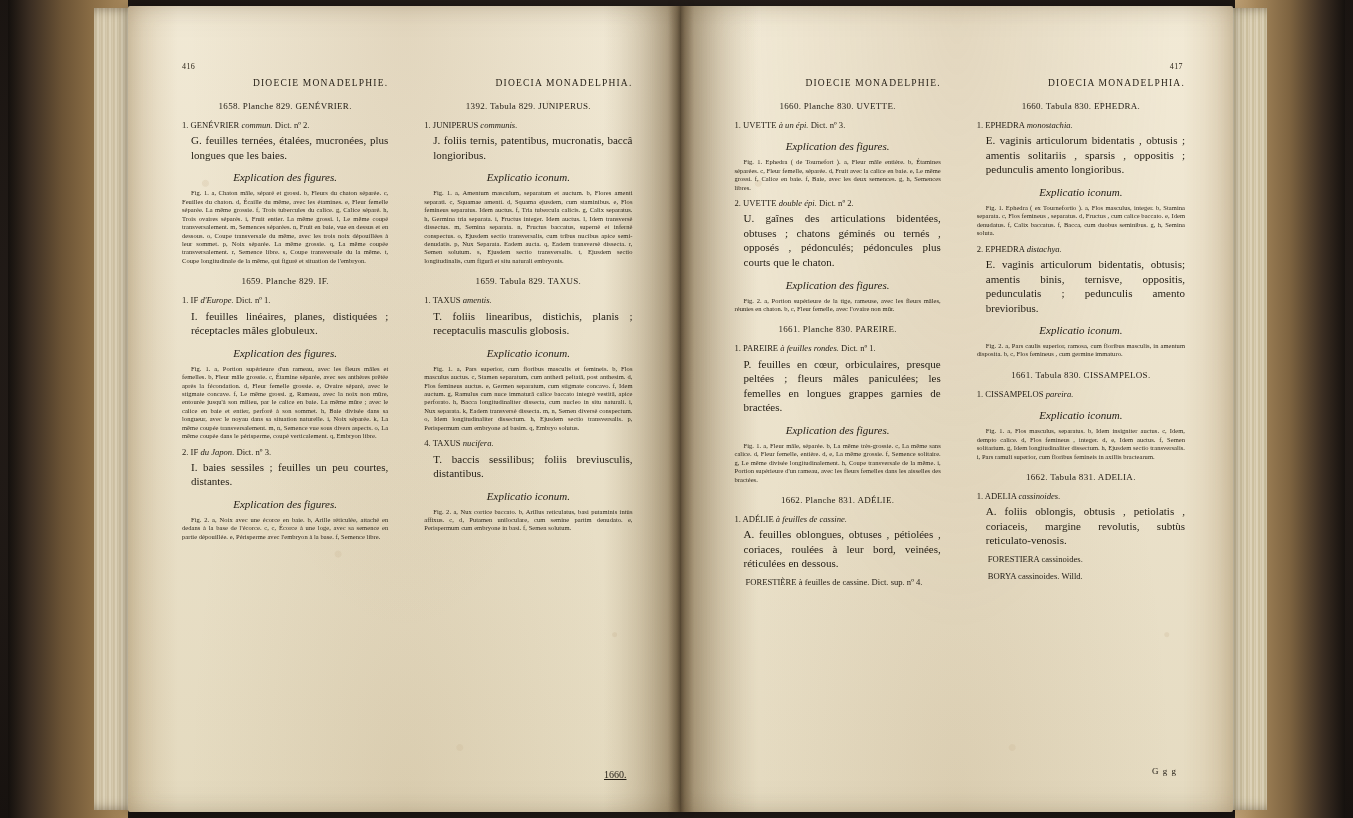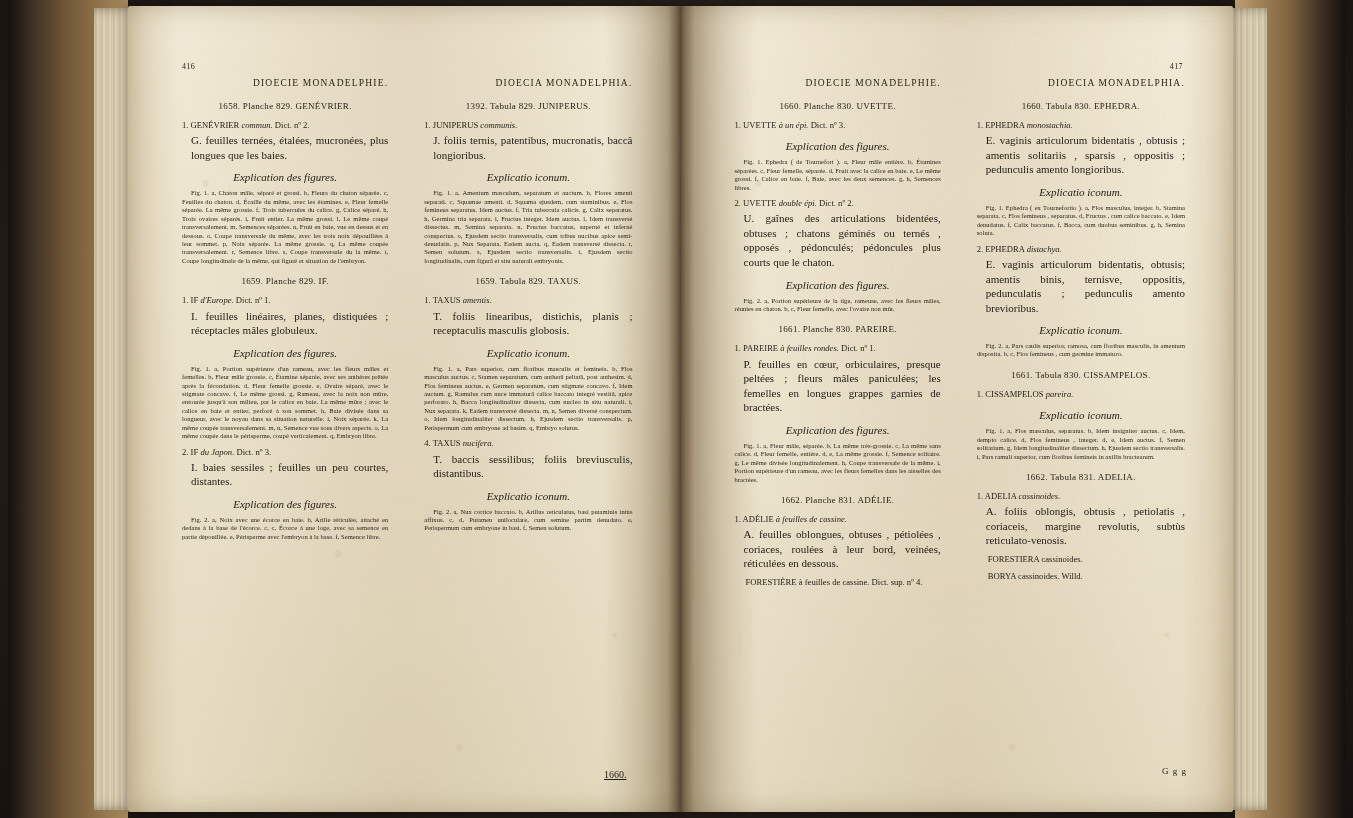--- a/index.html
+++ b/index.html
@@ -208,21 +208,21 @@
   }
   .catch {
     position: absolute;
     right: 14px;
     bottom: 2px;
     font-size: 10px;
     text-decoration: underline;
   }
   .sig {
     position: absolute;
-    right: 6px;
+    right: 16px;
     bottom: 6px;
     font-size: 9px;
     letter-spacing: 1px;
     margin-top: 48px;
   }
   .plain-line {
     font-size: 8.6px;
     line-height: 1.35;
     margin: 5px 0 4px 0;
     padding-left: 11px;

